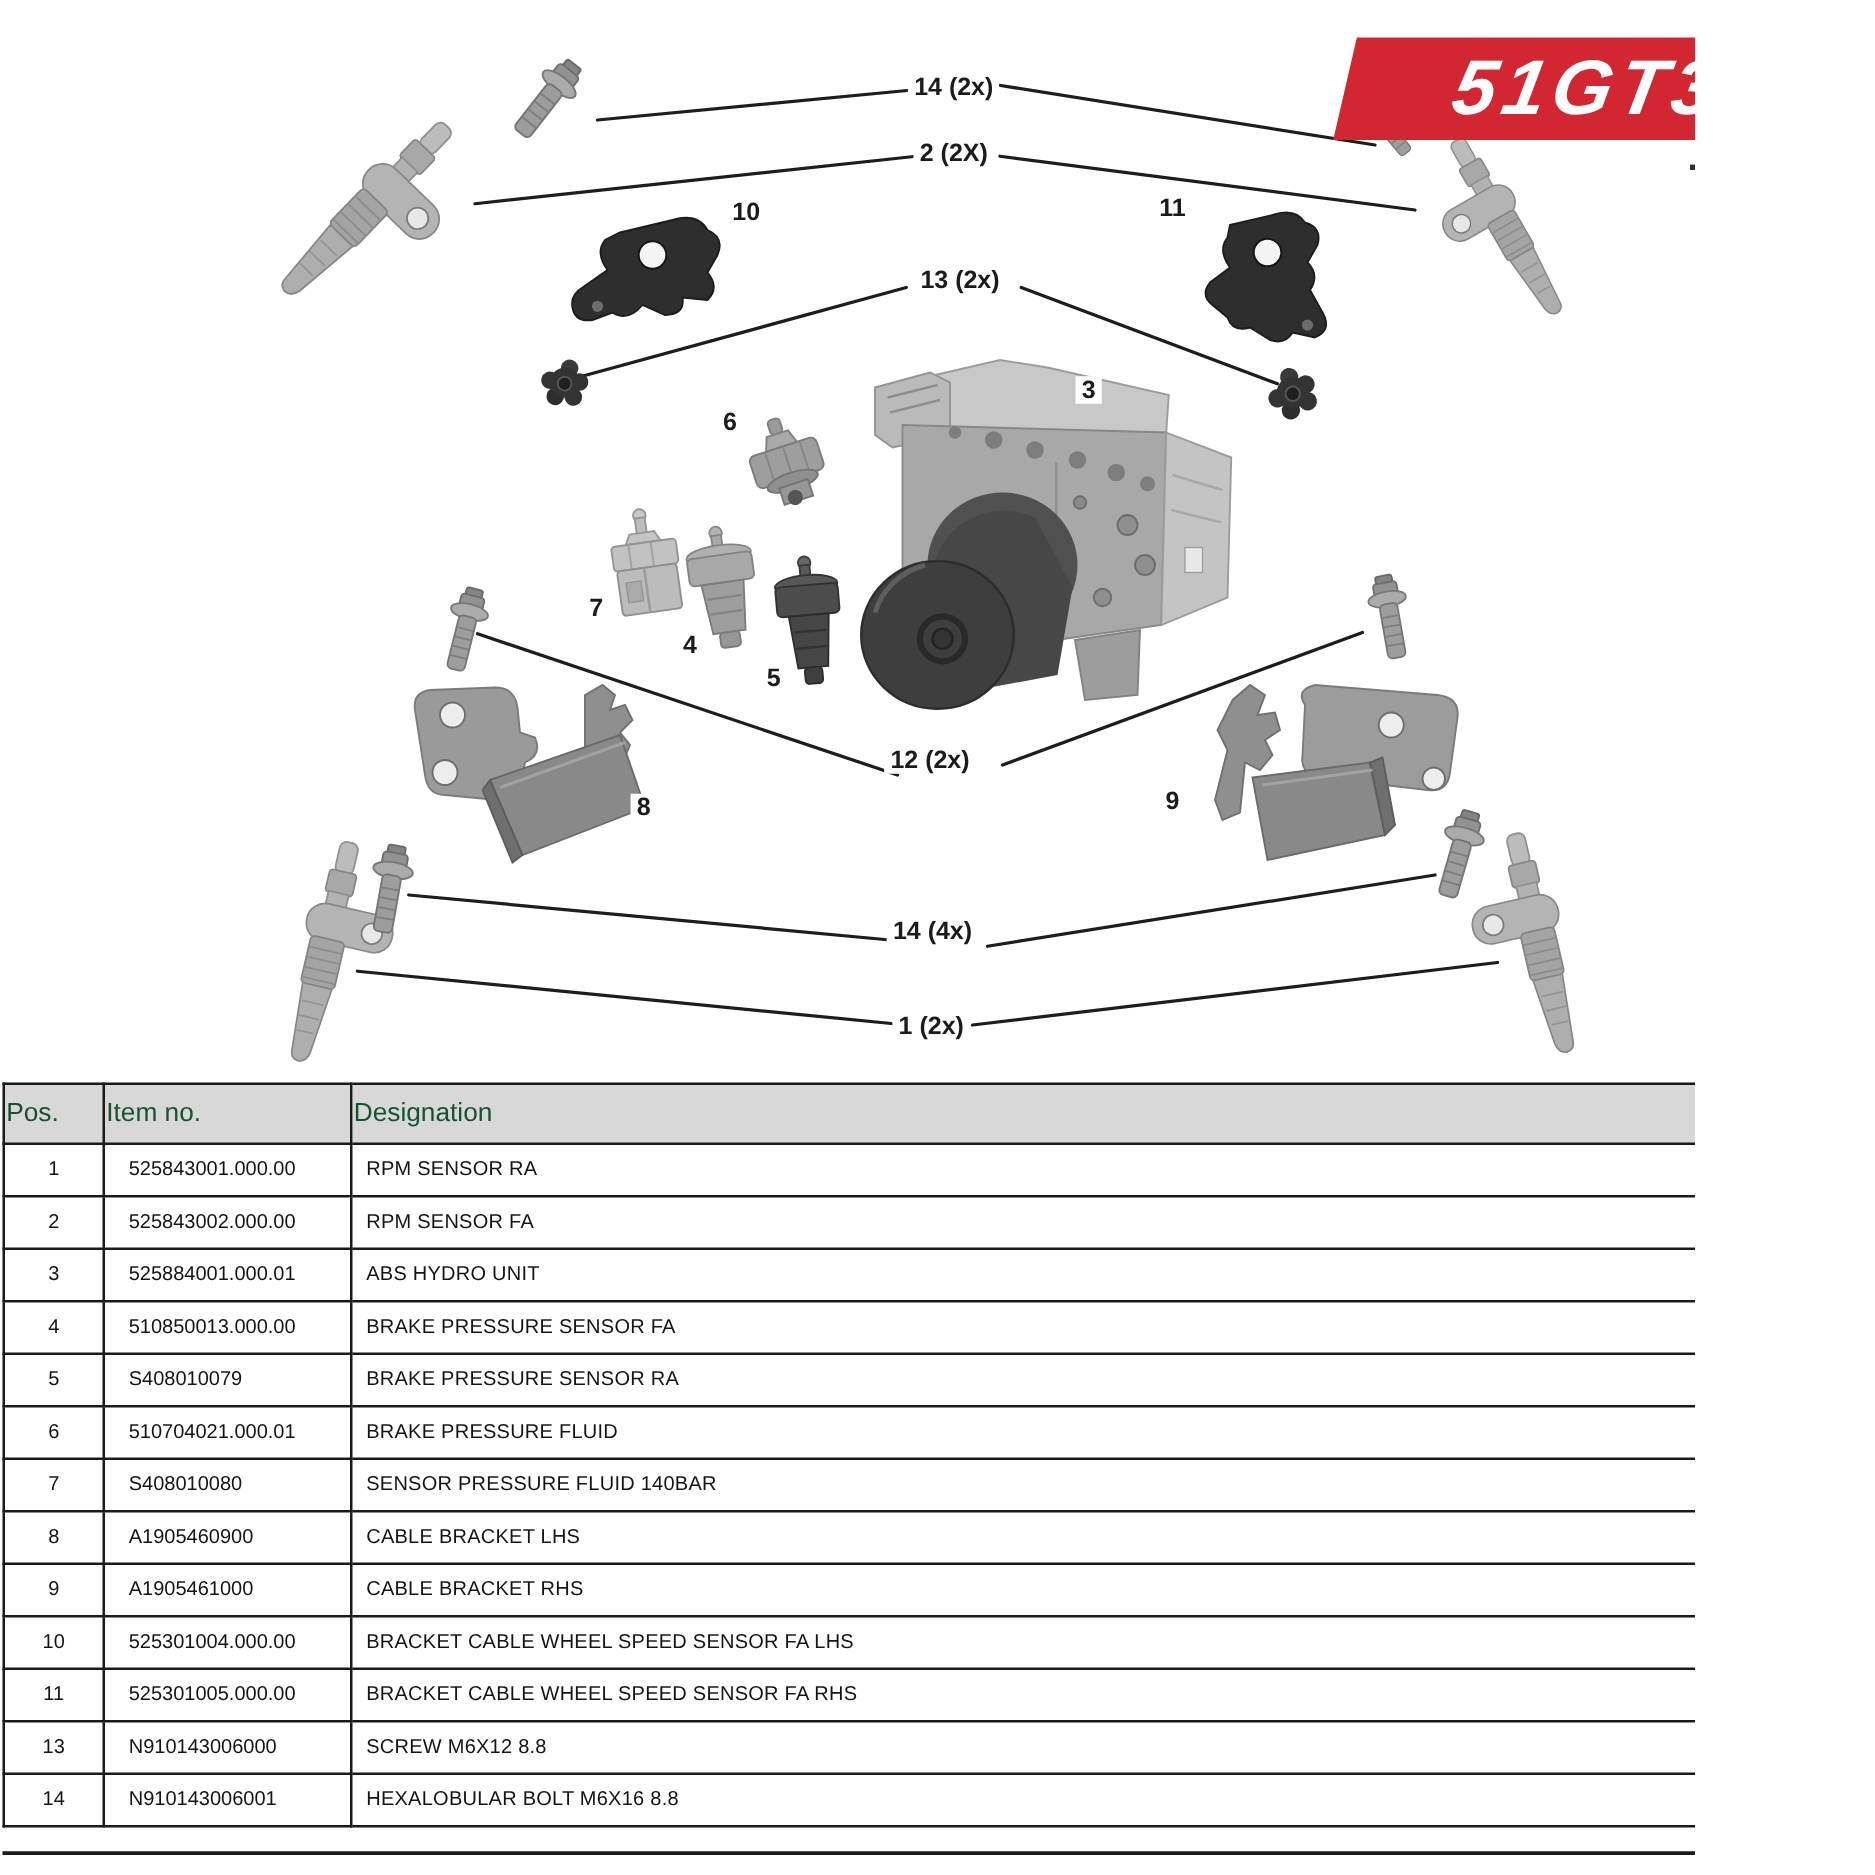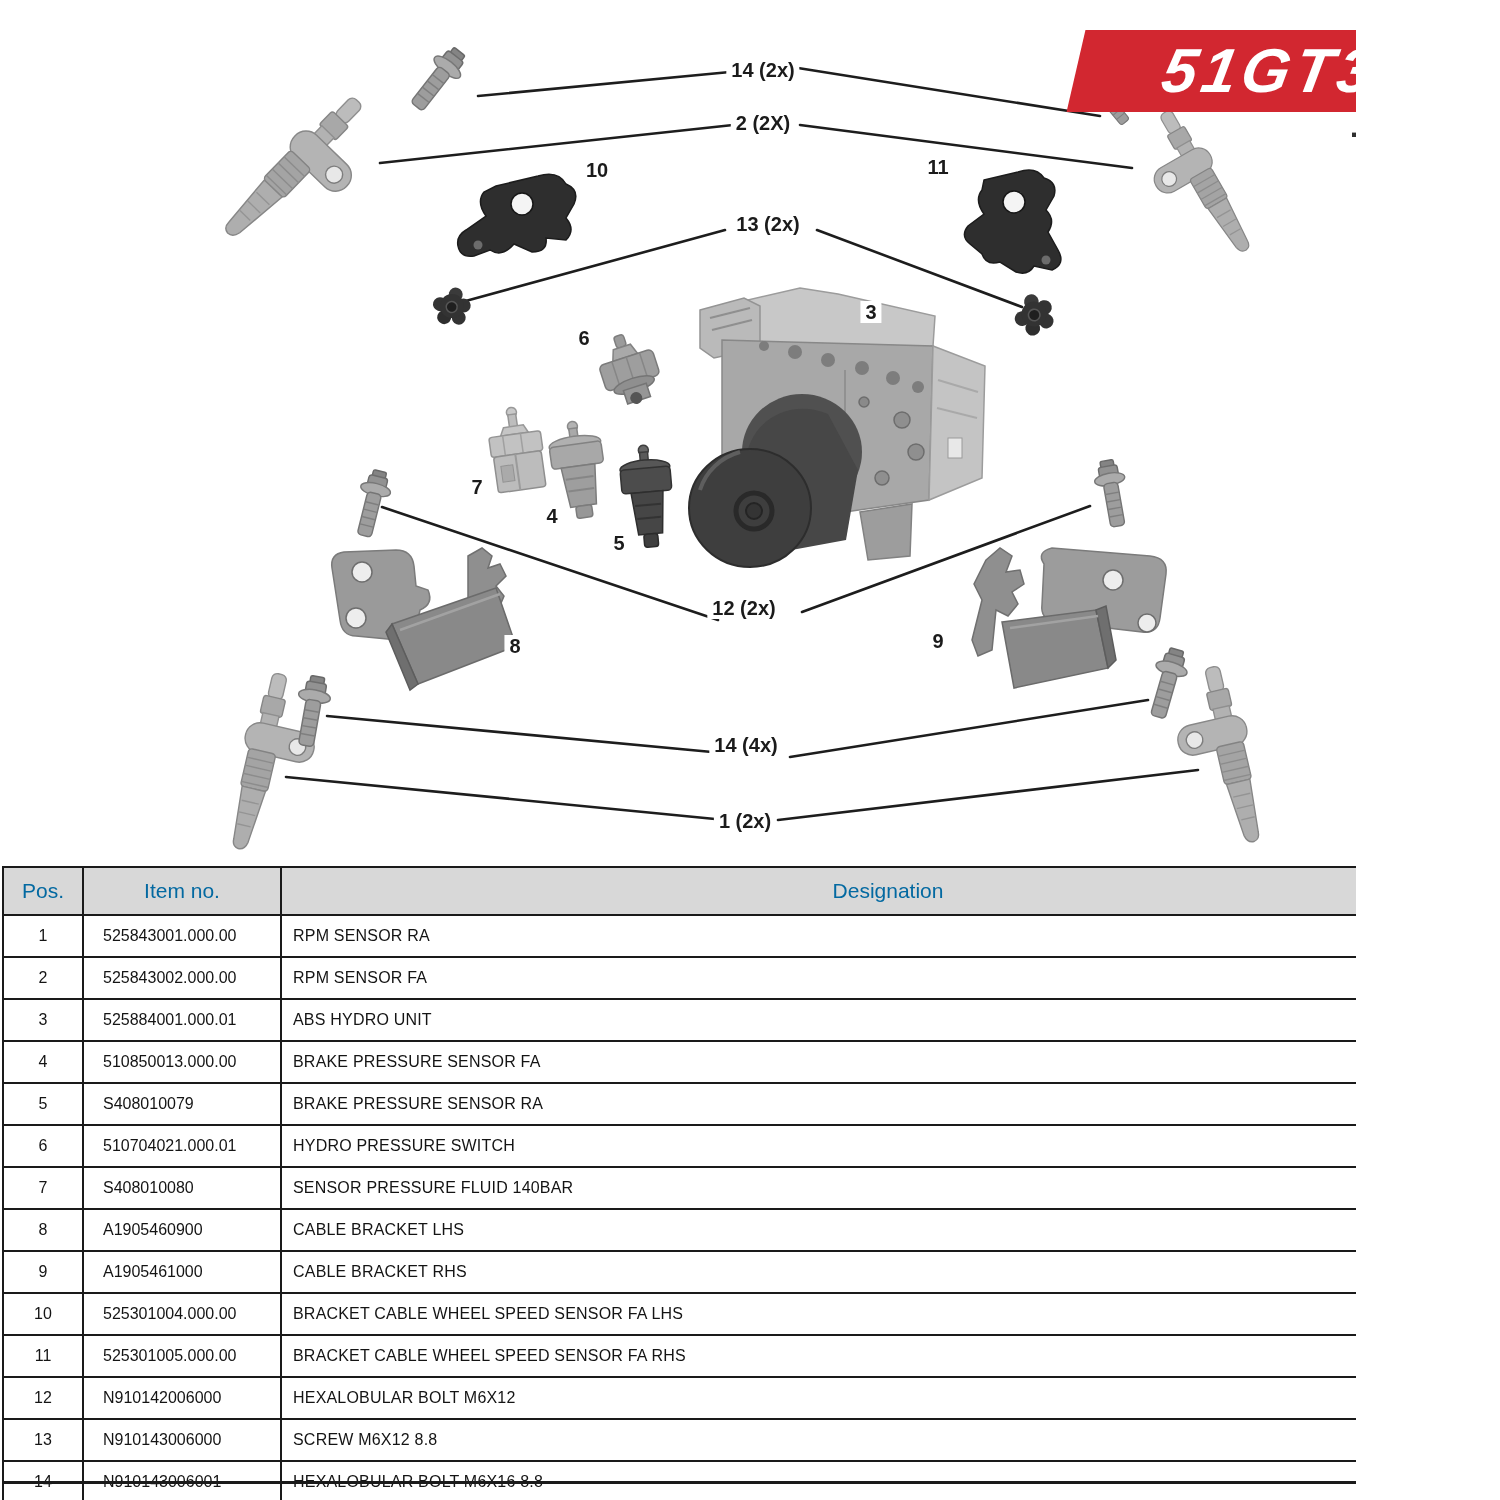--- a/index.html
+++ b/index.html
@@ -16,22 +16,22 @@
   
   #diagram{position:absolute;left:0;top:0;}
   .callout{position:absolute;transform:translate(-50%,-50%);background:#ffffff;
            padding:0 5px;font-size:20px;font-weight:600;color:#1b1b1b;white-space:nowrap;
            line-height:1.1;}
   
   #parts-table{position:absolute;left:2px;top:866px;width:1494px;border-collapse:collapse;
                table-layout:fixed;background:#ffffff;}
   #parts-table th,#parts-table td{border:2px solid #1a1a1a;overflow:hidden;
                white-space:nowrap;}
-  #parts-table th{background:#d8d8d8;font-weight:400;font-size:21px;color:#0369a1;
-               height:44px;text-align:center;}
+  #parts-table th{background:#d8d8d8;font-weight:400;font-size:21px;color:#14532d;
+               height:44px;text-align:left;}
   #parts-table td{height:38px;font-size:16px;color:#141414;}
   td.c-pos{text-align:center;}
   td.c-item{text-align:left;padding-left:19px;}
   td.c-des{text-align:left;padding-left:11px;letter-spacing:0.2px;}
   #table-bottom-line{position:absolute;left:2px;top:1481px;width:1494px;height:3px;
                background:#1a1a1a;}
 </style>
 </head>
 <body>
 
@@ -312,21 +312,21 @@
       <td class="c-des">BRAKE PRESSURE SENSOR FA</td>
     </tr>
         <tr>
       <td class="c-pos">5</td>
       <td class="c-item">S408010079</td>
       <td class="c-des">BRAKE PRESSURE SENSOR RA</td>
     </tr>
         <tr>
       <td class="c-pos">6</td>
       <td class="c-item">510704021.000.01</td>
-      <td class="c-des">HYDRO PRESSURE SWITCH</td>
+      <td class="c-des">BRAKE PRESSURE FLUID</td>
     </tr>
         <tr>
       <td class="c-pos">7</td>
       <td class="c-item">S408010080</td>
       <td class="c-des">SENSOR PRESSURE FLUID 140BAR</td>
     </tr>
         <tr>
       <td class="c-pos">8</td>
       <td class="c-item">A1905460900</td>
       <td class="c-des">CABLE BRACKET LHS</td>
@@ -340,25 +340,20 @@
       <td class="c-pos">10</td>
       <td class="c-item">525301004.000.00</td>
       <td class="c-des">BRACKET CABLE WHEEL SPEED SENSOR FA LHS</td>
     </tr>
         <tr>
       <td class="c-pos">11</td>
       <td class="c-item">525301005.000.00</td>
       <td class="c-des">BRACKET CABLE WHEEL SPEED SENSOR FA RHS</td>
     </tr>
         <tr>
-      <td class="c-pos">12</td>
-      <td class="c-item">N910142006000</td>
-      <td class="c-des">HEXALOBULAR BOLT M6X12</td>
-    </tr>
-        <tr>
       <td class="c-pos">13</td>
       <td class="c-item">N910143006000</td>
       <td class="c-des">SCREW M6X12 8.8</td>
     </tr>
         <tr>
       <td class="c-pos">14</td>
       <td class="c-item">N910143006001</td>
       <td class="c-des">HEXALOBULAR BOLT M6X16 8.8</td>
     </tr>
       </tbody>

